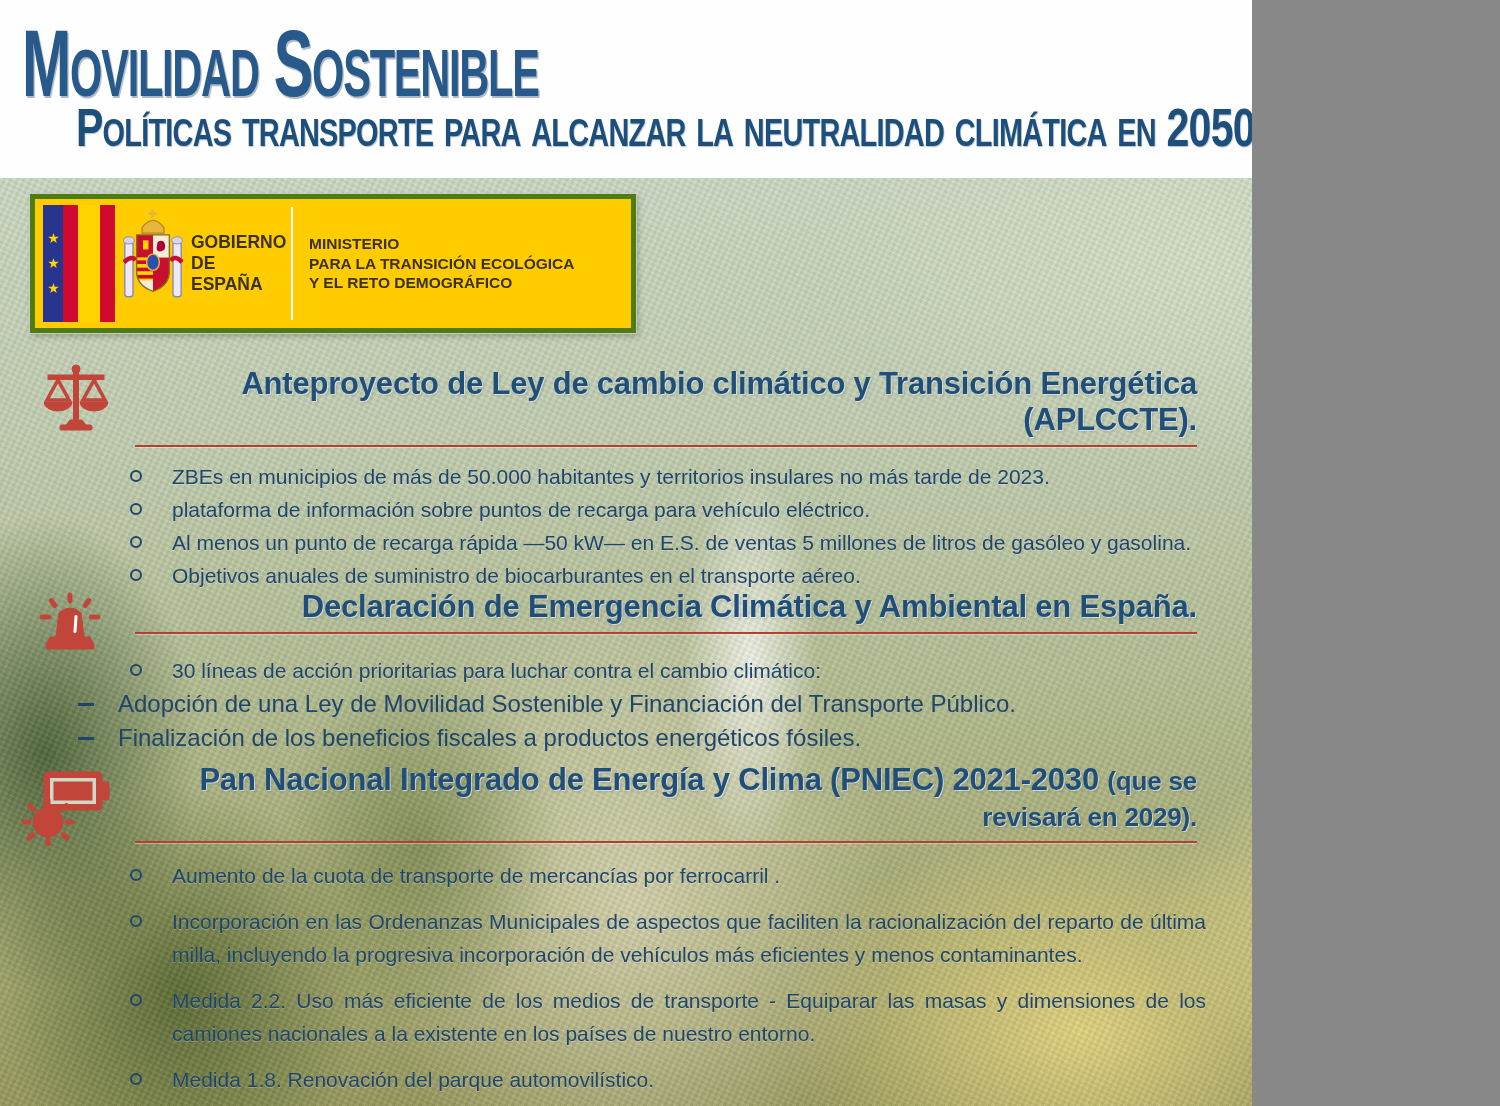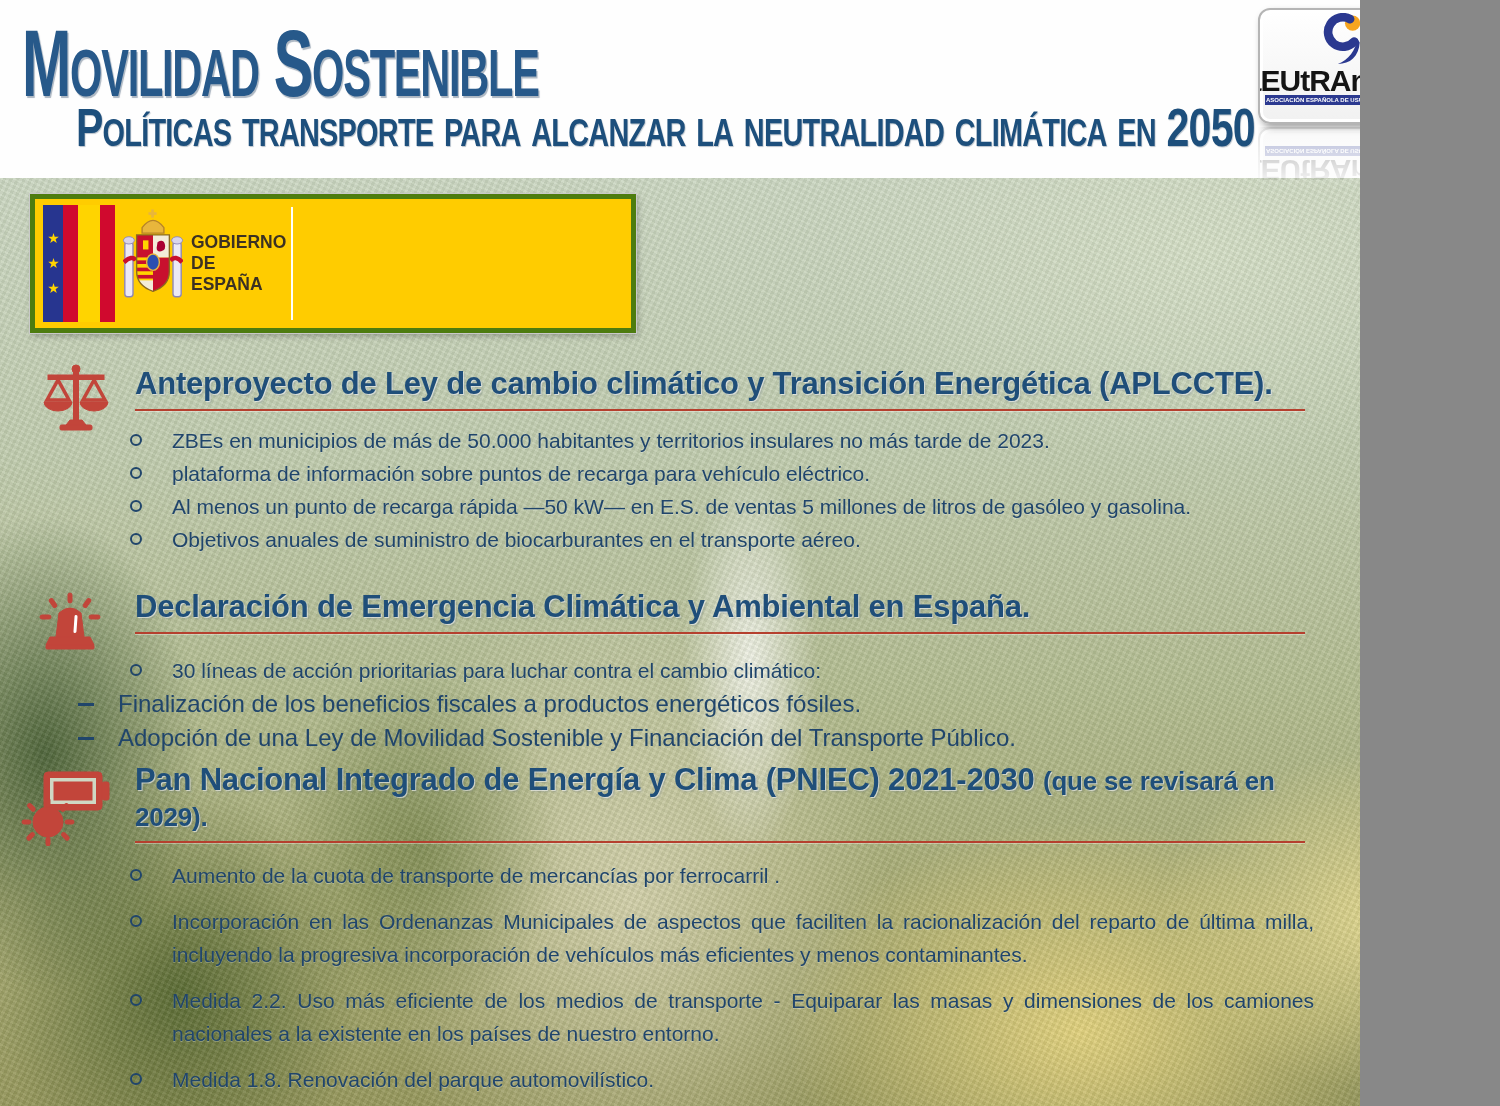--- a/index.html
+++ b/index.html
@@ -1,19 +1,19 @@
 <!DOCTYPE html>
 <html><head>
 <meta charset="utf-8">
 <style>
   * { margin:0; padding:0; box-sizing:border-box; }
   html,body { background:#888; }
   body { font-family:"Liberation Sans","DejaVu Sans",sans-serif; }
 
-  .slide { position:relative; width:1360px; height:1106px; background:#0ea5e9; overflow:hidden; }
+  .slide { position:relative; width:1252px; height:1106px; background:#0ea5e9; overflow:hidden; }
 
   
   .photo {
     position:absolute; left:0; top:178px; width:1500px; height:928px;
     background:
       radial-gradient(90px 260px at 50% 52%, rgba(252,252,248,0.80), transparent 75%),
       radial-gradient(220px 340px at 3% 62%, rgba(47,74,34,0.75), transparent 70%),
       radial-gradient(260px 300px at 12% 88%, rgba(62,84,30,0.70), transparent 70%),
       radial-gradient(200px 260px at 28% 72%, rgba(86,106,44,0.50), transparent 70%),
       radial-gradient(420px 300px at 72% 92%, rgba(238,218,130,0.85), transparent 70%),
@@ -69,21 +69,21 @@
   
   .section { position:absolute; left:0; right:0; }
   .sec1 { top:360px; } .sec2 { top:583px; } .sec3 { top:756px; }
   .sec-icon { position:absolute; }
   .sec1 .sec-icon { left:40px; top:4px; }
   .sec2 .sec-icon { left:36px; top:8px; }
   .sec3 .sec-icon { left:20px; top:10px; }
 
   h2.sec-heading { margin:0 55px 0 135px; padding-top:6px;
     font-size:31px; font-weight:bold; color:#1f4e79; letter-spacing:-0.2px;
-    text-shadow:1px 1px 1px rgba(255,255,255,0.65), 2px 2px 2px rgba(30,50,80,0.18); }
+    text-shadow:1px 1px 1px rgba(255,255,255,0.65), 2px 2px 2px rgba(30,50,80,0.18);text-align:right; }
   .heading-note { font-size:26px; }
   .rule { height:2px; background:#b5402e; margin:7px 55px 0 135px; box-shadow:0 1px 0 rgba(255,255,255,0.35); }
 
   ul.bullets { list-style:none; margin:13px 40px 0 128px; padding:0; }
   li.bullet { position:relative; padding-left:44px; font-size:21px; line-height:33px;
     color:#20456b; text-shadow:0 1px 0 rgba(255,255,255,0.25); }
   li.bullet::before { content:""; position:absolute; left:2px; top:10px; width:8px; height:8px;
     border:2.5px solid #20456b; border-radius:50%; }
   ul.subs { list-style:none; margin:0; padding:0; }
   li.sub { position:relative; padding-left:118px; font-size:24px; line-height:34px; color:#20456b; }
@@ -160,20 +160,25 @@
         </g>
         <path d="M15 30 h36 v40 q0 16 -18 22 q-18 -6 -18 -22 Z" fill="none" stroke="#8a6a20" stroke-width="1.5"></path>
         <ellipse cx="33" cy="60" rx="7" ry="9" fill="#2b4faf" stroke="#e8b63c" stroke-width="1.5"></ellipse>
       </svg>
     </div>
     <div class="gov-text">
       <span>GOBIERNO</span>
       <span>DE ESPAÑA</span>
     </div>
     <div class="gov-divider"></div>
+    <div class="ministry-text">
+      <span>MINISTERIO</span>
+      <span>PARA LA TRANSICIÓN ECOLÓGICA</span>
+      <span>Y EL RETO DEMOGRÁFICO</span>
+    </div>
   </div>
 
   <div class="section sec1">
     <svg class="sec-icon" width="72" height="68" viewBox="0 0 72 68" xmlns="http://www.w3.org/2000/svg">
       <circle cx="36" cy="5" r="4" class="icon-red"></circle>
       <rect x="33.5" y="5" width="5" height="51" class="icon-red"></rect>
       <rect x="8" y="11" width="56" height="4.5" class="icon-red"></rect>
       <path d="M18 16 L7 36 L29 36 Z" fill="none" stroke="#c2453a" stroke-width="3.5"></path>
       <path d="M4 38 A 14 9 0 0 0 32 38 Z" class="icon-red"></path>
       <path d="M54 16 L43 36 L65 36 Z" fill="none" stroke="#c2453a" stroke-width="3.5"></path>
@@ -204,22 +209,22 @@
       <rect x="38" y="24" width="3" height="18" rx="1.5" fill="#fff" transform="rotate(4 39 33)"></rect>
       <path d="M14 46 L54 46 L58 54 L10 54 Z" class="icon-red"></path>
       <rect x="10" y="54" width="48" height="4" rx="1" class="icon-red"></rect>
     </svg>
     <h2 class="sec-heading">Declaración de Emergencia Climática y Ambiental en España.</h2>
     <div class="rule"></div>
     <ul class="bullets">
       <li class="bullet">30 líneas de acción prioritarias para luchar contra el cambio climático:</li>
     </ul>
     <ul class="subs">
+      <li class="sub">Adopción de una Ley de Movilidad Sostenible y Financiación del Transporte Público.</li>
       <li class="sub">Finalización de los beneficios fiscales a productos energéticos fósiles.</li>
-      <li class="sub">Adopción de una Ley de Movilidad Sostenible y Financiación del Transporte Público.</li>
     </ul>
   </div>
 
   <div class="section sec3">
     <svg class="sec-icon" width="94" height="80" viewBox="0 0 94 80" xmlns="http://www.w3.org/2000/svg">
       <rect x="24" y="6" width="58" height="38" rx="4" class="icon-red"></rect>
       <rect x="30" y="12" width="46" height="26" fill="#cfd8c4"></rect>
       <rect x="34" y="16" width="38" height="18" class="icon-red"></rect>
       <rect x="82" y="16" width="7" height="18" rx="2" class="icon-red"></rect>
       <g class="icon-red">

